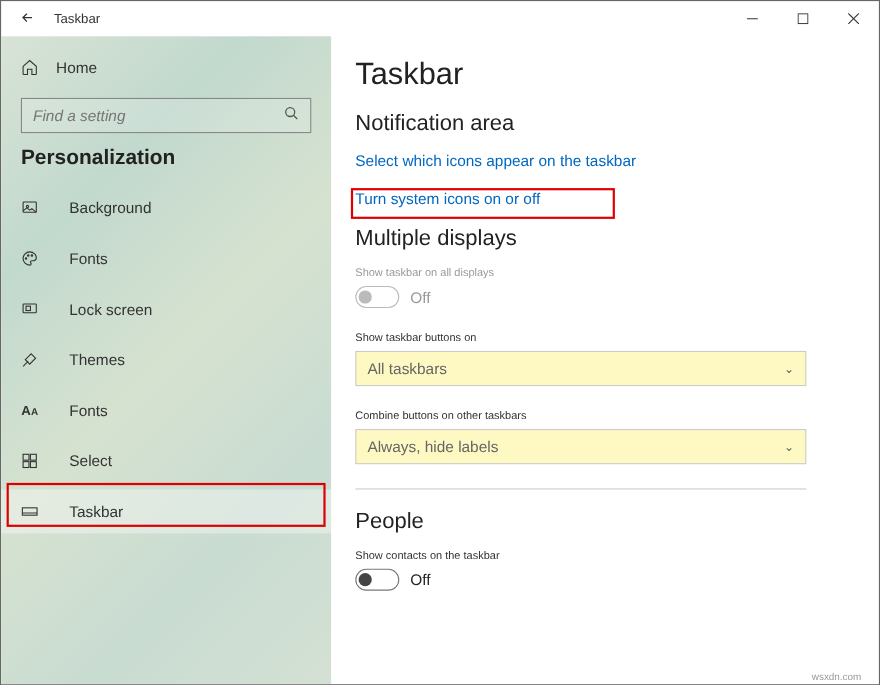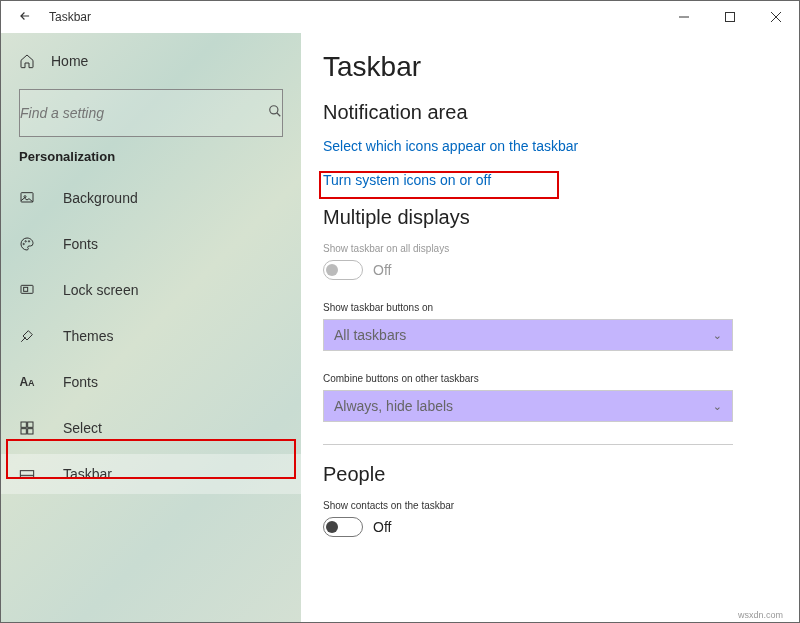--- a/index.html
+++ b/index.html
@@ -5,42 +5,42 @@
   * { box-sizing: border-box; margin: 0; padding: 0; font-family: "Segoe UI", Arial, sans-serif; }
   body { width: 800px; height: 623px; overflow: hidden; background: #fff; position: relative; border: 1px solid #666; }
   .titlebar { height: 32px; display: flex; align-items: center; }
   .titlebar .back { width: 48px; text-align: center; font-size: 14px; color: #333; }
   .titlebar .title { font-size: 12px; color: #333; flex: 1; }
   .winbtns { display: flex; }
   .winbtn { width: 46px; height: 32px; display: flex; align-items: center; justify-content: center; font-size: 12px; color: #333; }
   .main { display: flex; height: calc(100% - 32px); }
   .sidebar { width: 300px; height: 100%; padding: 8px 0 0 0; background: linear-gradient(135deg, #d8e3d5 0%, #c2d9ce 25%, #d6e2d0 50%, #c9dcd2 75%, #d4e0d3 100%); }
   .home { display: flex; align-items: center; height: 40px; padding: 0 18px; font-size: 14px; color: #333; gap: 16px; }
-  .search { margin: 8px 18px 12px 18px; height: 48px; border: 1px solid #888; background: rgba(255,255,255,0.15); display: flex; align-items: center; padding: 0 0; }
+  .search { margin: 8px 18px 12px 18px; height: 32px; border: 1px solid #888; background: rgba(255,255,255,0.15); display: flex; align-items: center; padding: 0 10px; }
   .search input { flex: 1; background: transparent; border: none; font-size: 14px; color: #555; font-style: italic; outline: none; }
   .search .sicon { color: #555; }
-  .cat { padding: 0 18px 14px 18px; font-size: 13px; font-weight: 600; color: #222; }
+  .cat { padding: 0 18px 14px 18px; font-size: 19px; font-weight: 600; color: #222; }
   .nav-item { display: flex; align-items: center; height: 40px; padding: 0 18px; gap: 28px; font-size: 14px; color: #333; margin-bottom: 6px; }
   .nav-item.sel { background: rgba(255,255,255,0.35); }
   .nav-icon { width: 16px; height: 16px; display: inline-flex; align-items: center; justify-content: center; }
   .content { flex: 1; padding: 18px 28px 0 22px; color: #222; overflow: hidden; }
   .h1 { font-size: 28px; font-weight: 400; margin-bottom: 18px; }
   .h2 { font-size: 20px; font-weight: 400; margin: 4px 0 14px 0; color: #222; }
   .link { color: #0067c0; font-size: 14px; display: block; margin-bottom: 18px; }
   .setting-label { font-size: 10px; color: #333; margin-bottom: 6px; }
   .setting-label.disabled { color: #999; }
   .toggle-row { display: flex; align-items: center; gap: 10px; margin-bottom: 22px; }
   .toggle { width: 40px; height: 20px; border-radius: 10px; border: 1px solid #777; position: relative; background: #fff; }
   .toggle.off .knob { left: 2px; }
   .toggle .knob { width: 12px; height: 12px; border-radius: 50%; background: #444; position: absolute; top: 3px; }
   .toggle.disabled { border-color: #bbb; }
   .toggle.disabled .knob { background: #bbb; }
   .toggle-text { font-size: 14px; }
   .toggle-text.disabled { color: #999; }
-  .dropdown { width: 410px; height: 32px; background: #c4b5fd; border: 1px solid #ccc; display: flex; align-items: center; padding: 0 10px; font-size: 14px; color: #666; justify-content: space-between; margin-bottom: 22px; }
+  .dropdown { width: 410px; height: 32px; background: #fef9c3; border: 1px solid #ccc; display: flex; align-items: center; padding: 0 10px; font-size: 14px; color: #666; justify-content: space-between; margin-bottom: 22px; }
   .dropdown .chev { font-size: 11px; color: #666; }
   .hr { border: none; border-top: 1px solid #ccc; margin: 6px 0 18px 0; width: 410px; }
   .red-box-1 { position: absolute; border: 2px solid #d00; pointer-events: none; left: 318px; top: 170px; width: 240px; height: 28px; }
   .red-box-2 { position: absolute; border: 2px solid #d00; pointer-events: none; left: 5px; top: 438px; width: 290px; height: 40px; }
   .wm { position: absolute; right: 16px; bottom: 2px; font-size: 9px; color: #999; }
 </style>
 </head>
 <body>
 
 <div class="titlebar">

